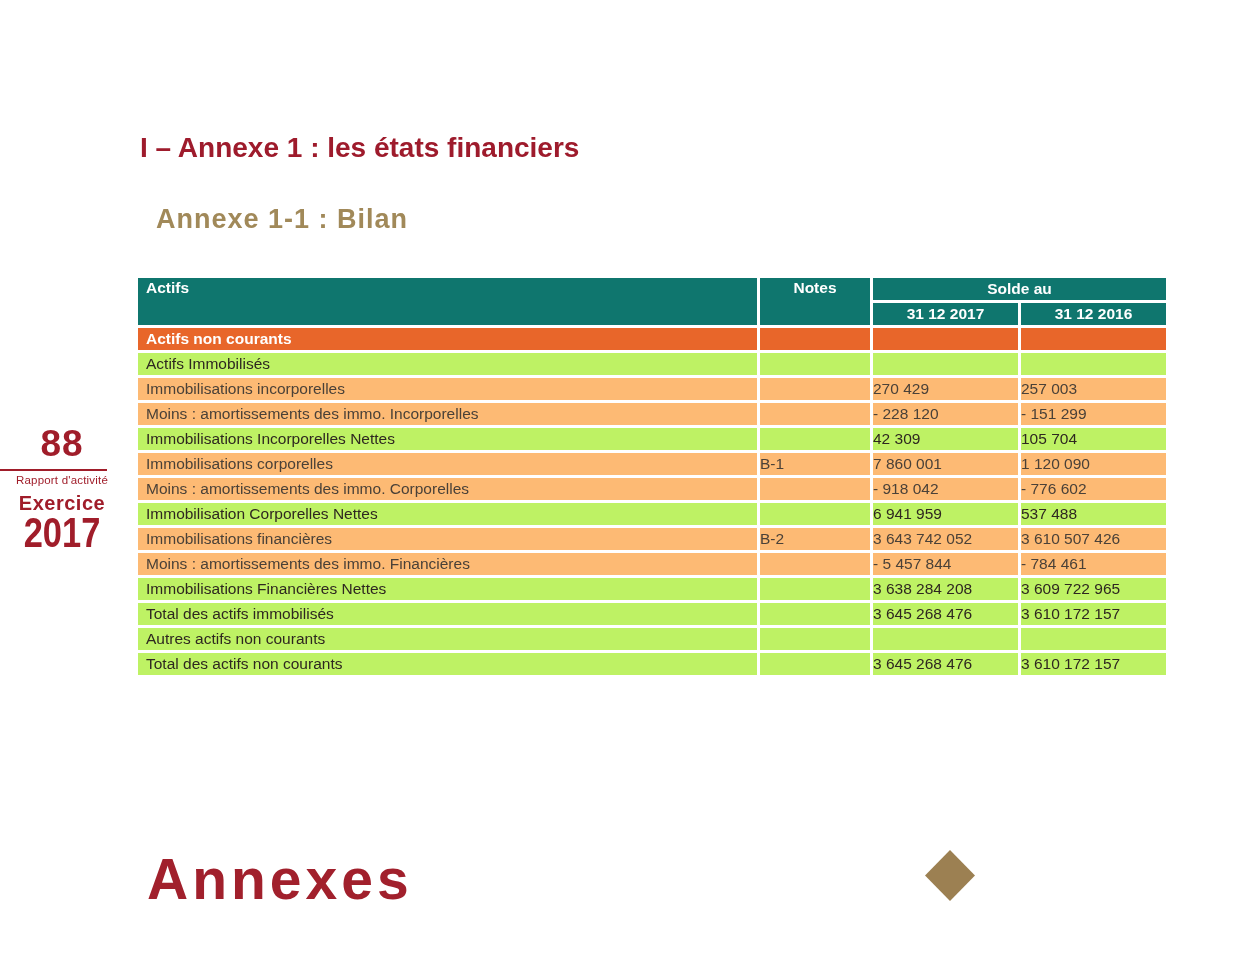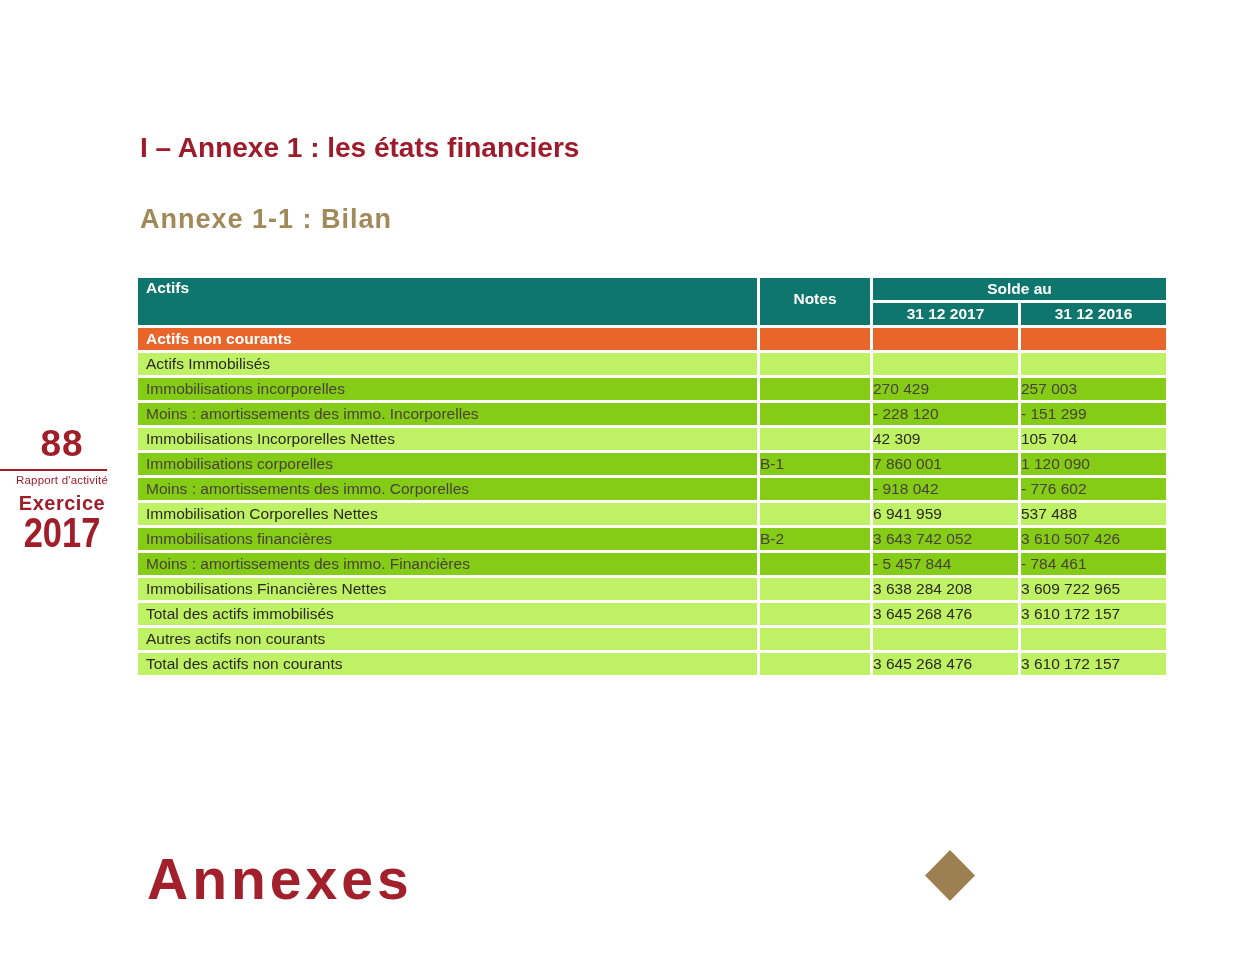--- a/index.html
+++ b/index.html
@@ -14,37 +14,37 @@
   .sidebar-rule { position:absolute; left:0px; top:469px; width:107px; height:2px;
                   background:#A01D2A; }
   .report-name { margin-top:14px; font-size:11.5px; letter-spacing:0.2px; }
   .report-exercice { font-size:20px; font-weight:bold; letter-spacing:0.5px; line-height:1.0; margin-top:7px; }
   .report-year { font-size:42px; font-weight:bold; line-height:0.85; margin-top:2px;
                  transform:scaleX(0.82); transform-origin:center top; letter-spacing:0px; }
 
   
   .title { position:absolute; left:140px; top:131px; font-size:28px; font-weight:bold;
            color:#9E1B2C; line-height:1.2; }
-  .subtitle { position:absolute; left:140px; top:203px; font-size:27px; font-weight:bold;
+  .subtitle { position:absolute; left:156px; top:203px; font-size:27px; font-weight:bold;
               color:#A18959; letter-spacing:1px; line-height:1.2; }
 
   
   table.bilan { position:absolute; left:135px; top:275px;
                 border-collapse:separate; border-spacing:3px;
                 table-layout:fixed; }
   col.c-label { width:619px; }
   col.c-notes { width:110px; }
   col.c-val   { width:145px; }
   th, td { height:22px; font-size:15.5px; overflow:hidden; white-space:nowrap; }
   th.h-cell { background:#0f766e; color:#ffffff; font-weight:bold; text-align:center; }
   th.h-actifs { text-align:left; padding-left:8px; vertical-align:top; padding-top:1px; }
-  th.h-notes  { vertical-align:top; padding-top:12px; }
+  th.h-notes  { vertical-align:top; padding-top:1px; }
   td.cell-label { text-align:left; padding-left:8px; }
   td.cell-notes, td.cell-value { text-align:left; }
-  tr.row-normal td { background:#84cc16; color:#4A4138; }
+  tr.row-normal td { background:#fdba74; color:#4A4138; }
   tr.row-bold td   { background:#bef264; color:#2E2720; font-weight:normal; }
   tr.row-orange td { background:#E8662A; color:#ffffff; font-weight:bold; }
 
   
   .footer-title { position:absolute; left:147px; top:851px; font-size:57px; font-weight:bold;
                   color:#A1202C; letter-spacing:4px; line-height:1.0; }
   .diamond { position:absolute; left:925px; top:850px; width:50px; height:51px;
              background:#9C8052;
              clip-path:polygon(50% 0, 100% 50%, 50% 100%, 0 50%); }
 </style>

